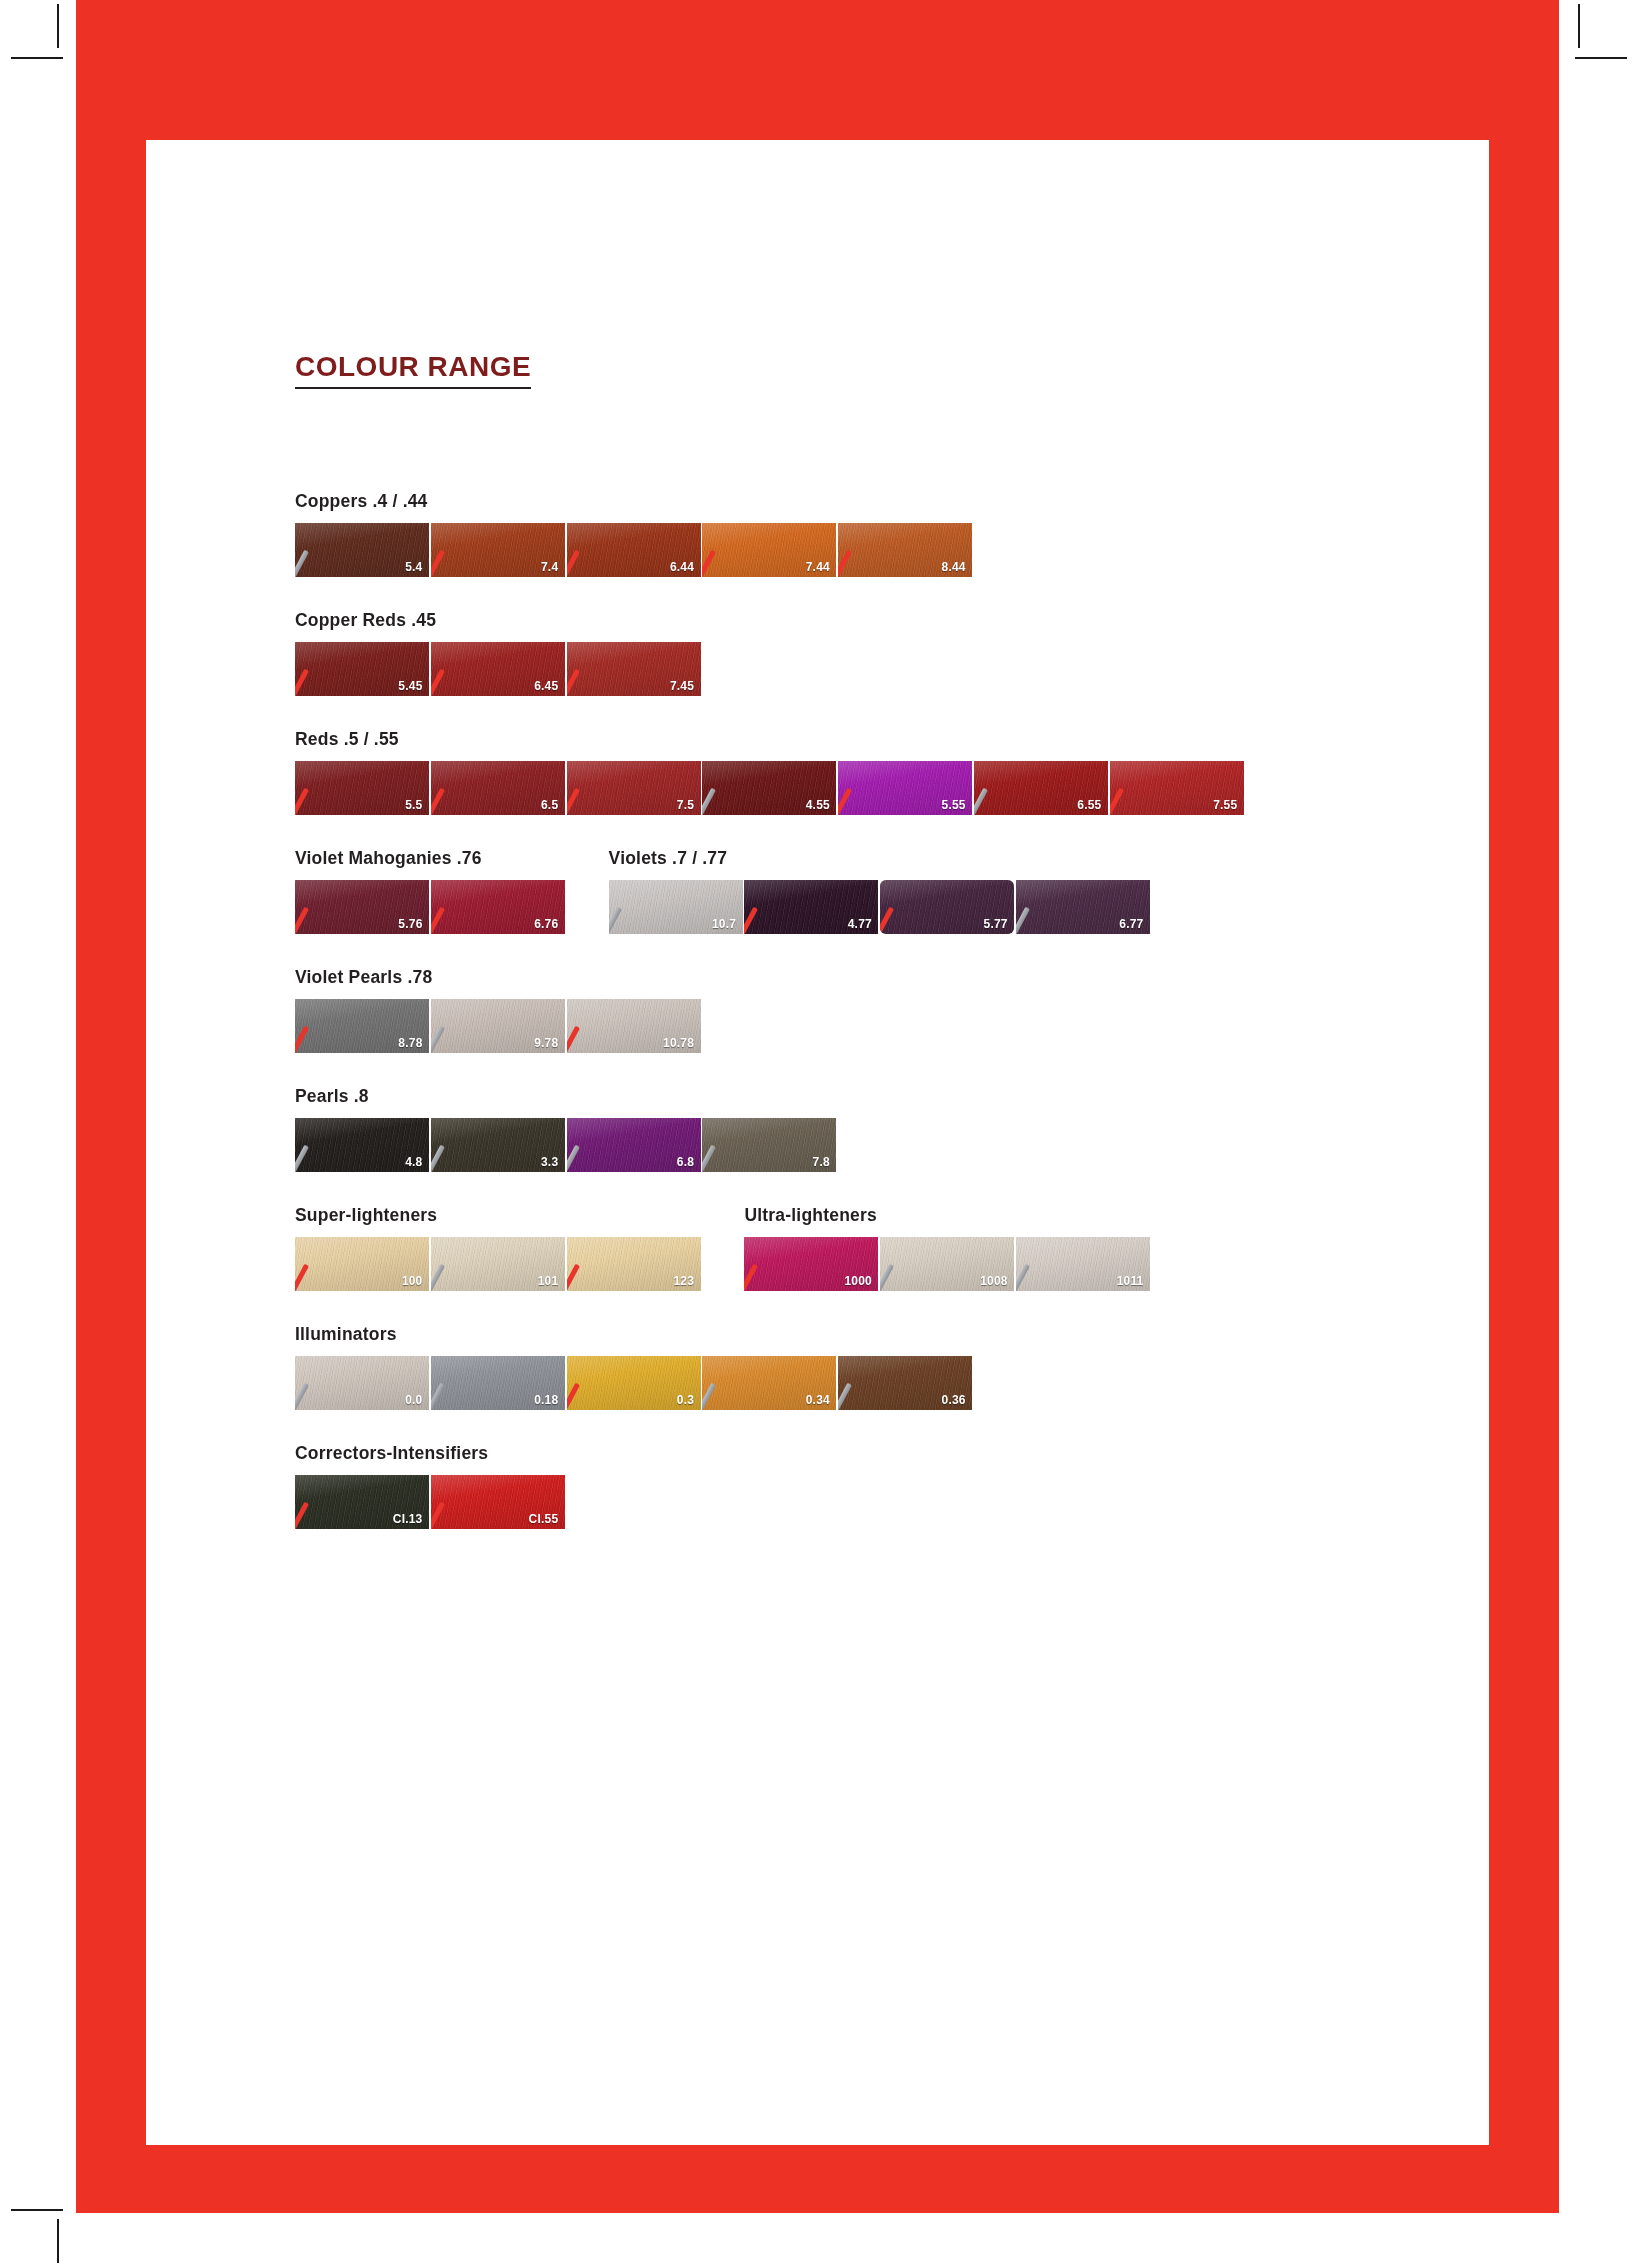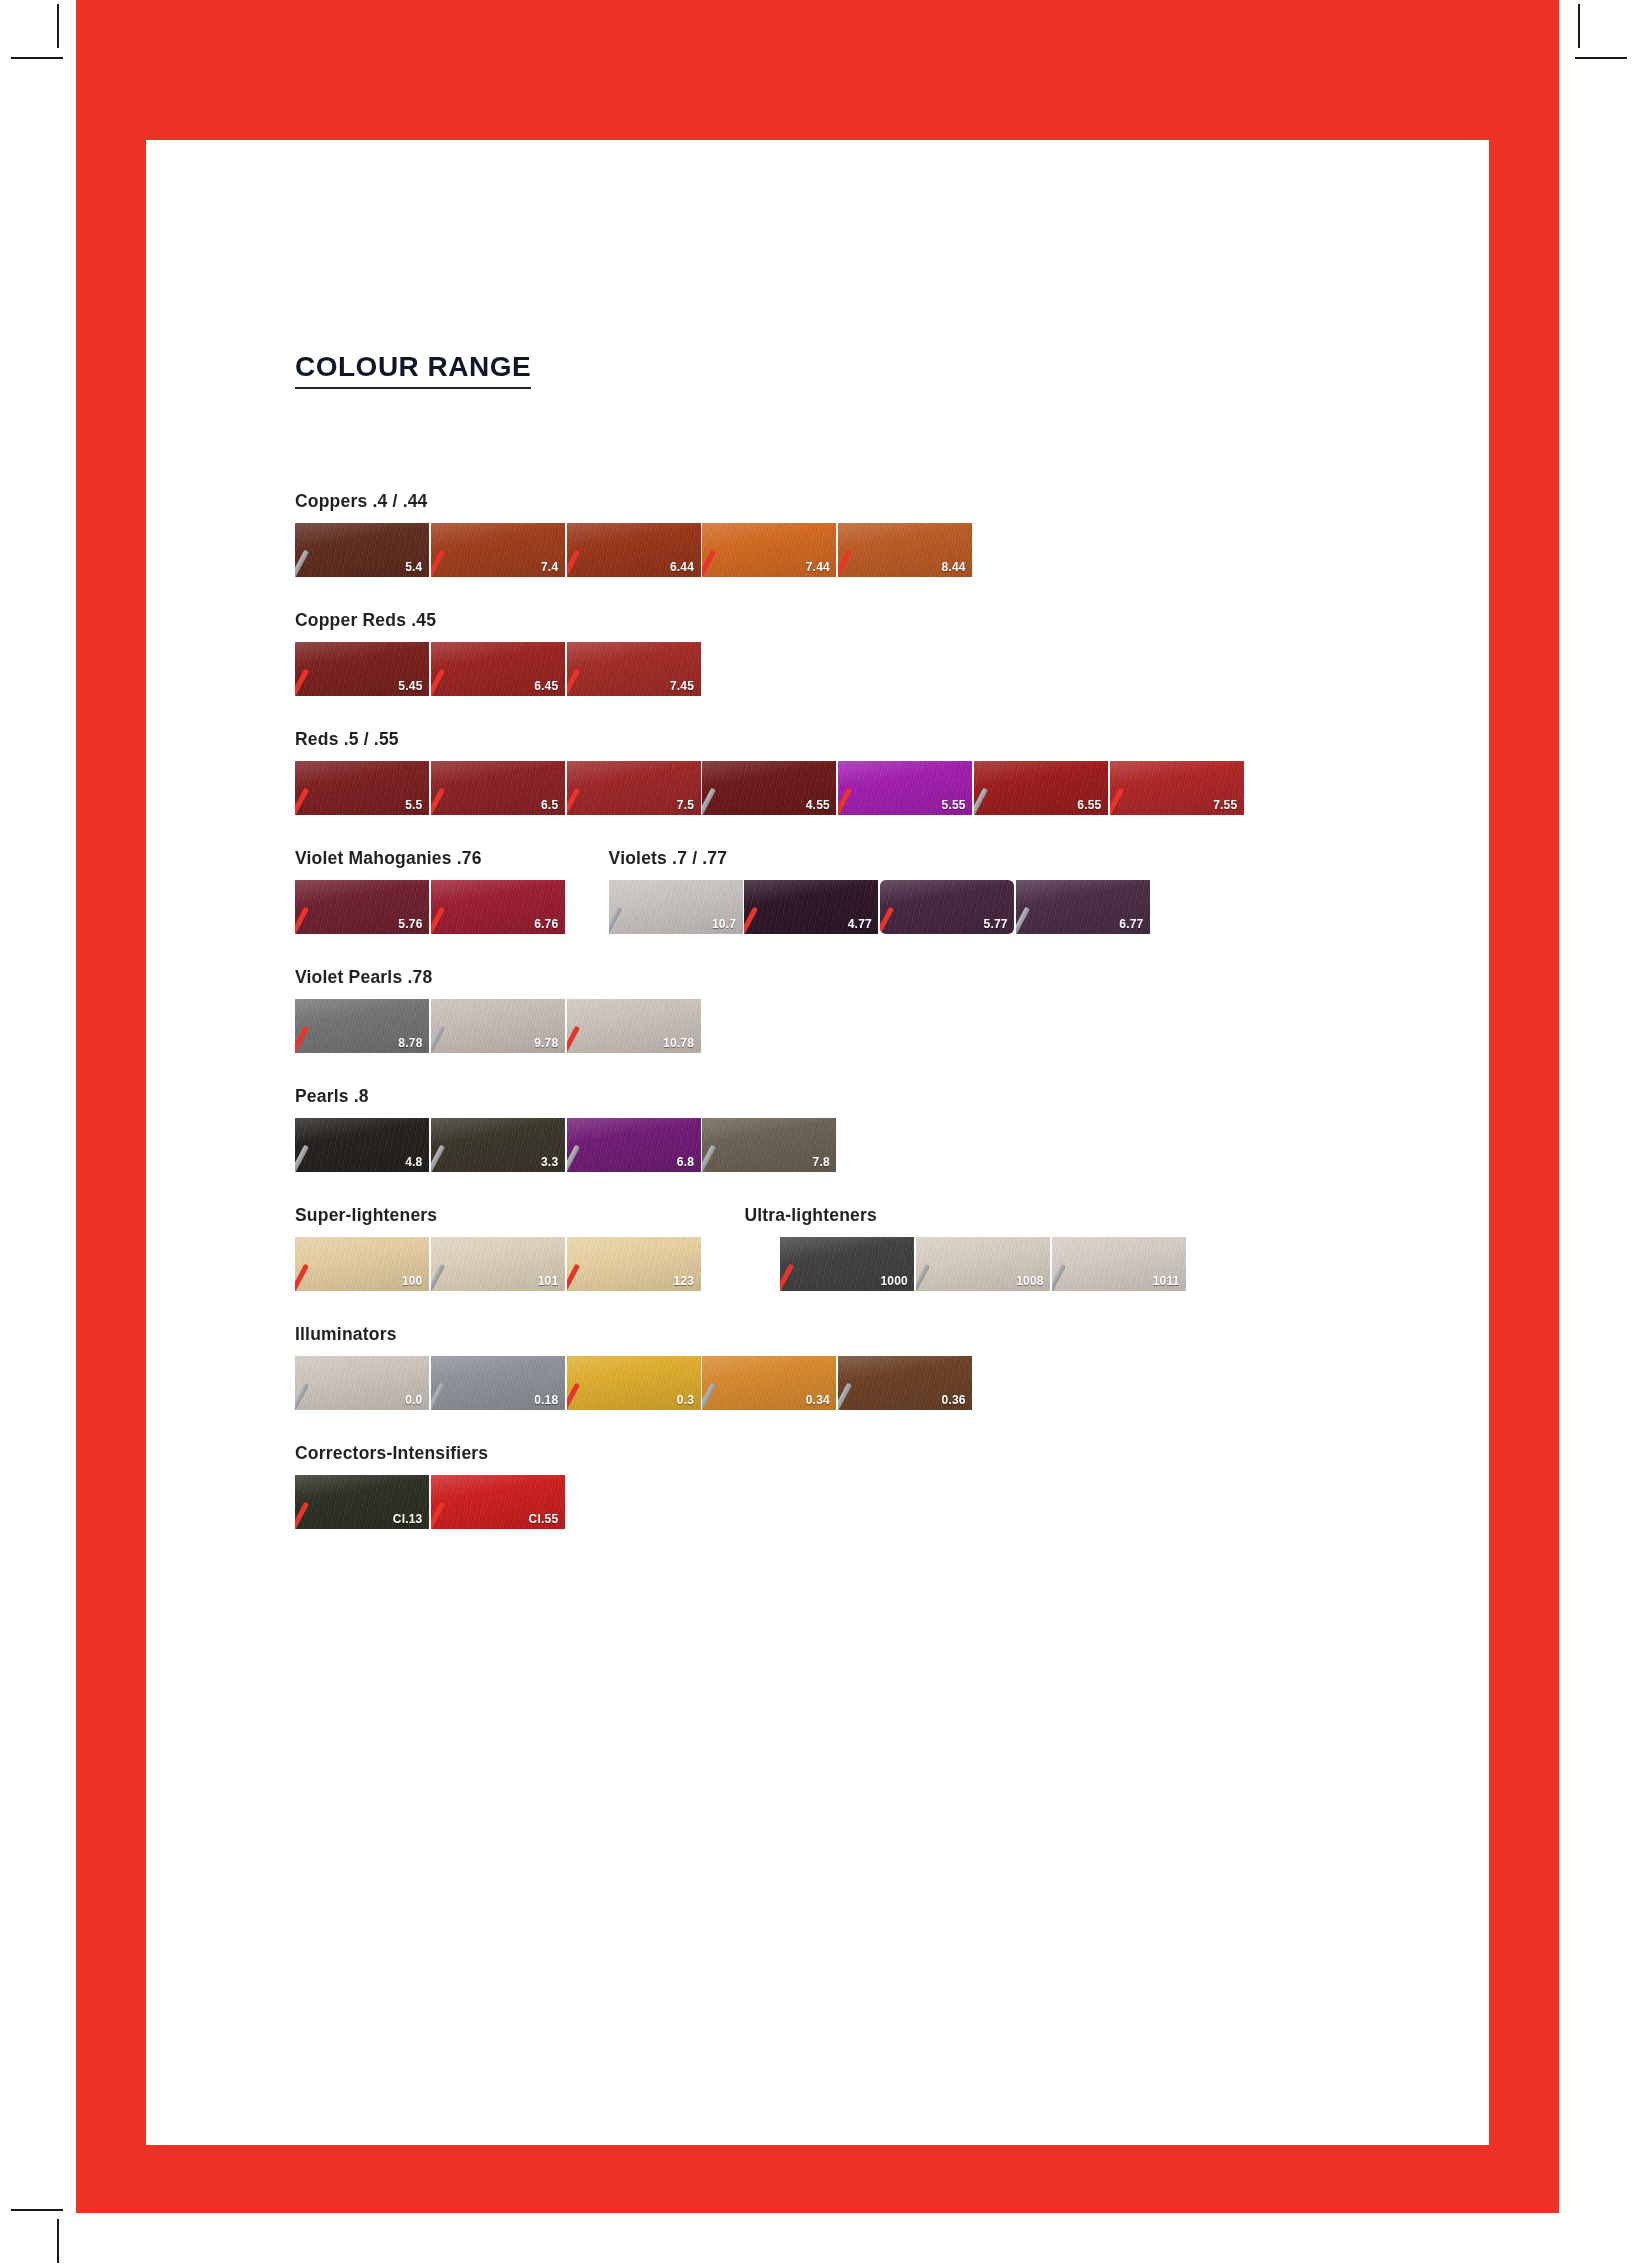--- a/index.html
+++ b/index.html
@@ -41,21 +41,21 @@
   .content {
     position: absolute;
     left: 295px;
     top: 351px;
     width: 1061px;
   }
   .title {
     font-size: 28px;
     font-weight: bold;
     letter-spacing: 0.5px;
-    color: #0f172a;
+    color: #7f1d1d;
     border-bottom: 2.8px solid #231f20;
     display: inline-block;
     padding-bottom: 3.7px;
     margin: 0 0 0 0;
   }
   .groups {
     margin-top: 102px;
   }
   .row {
     position: relative;
@@ -454,21 +454,21 @@
                   <i class="red"></i>
                 </div>
                 <div class="code">123</div>
               </div>
             </div>
           </div>
           <div class="spacer-col"></div>
           <div class="row col-block">
             <div class="grp-title">Ultra-lighteners</div>
             <div class="swatch-line">
-              <div class="swatch" style="background: #404040; margin-left: 36px;">
+              <div class="swatch" style="background: #be185d;">
                 <div class="strands"></div>
                 <div class="sheen"></div>
                 <div class="marker">
                   <i class="red"></i>
                 </div>
                 <div class="code">1000</div>
               </div>
               <div class="swatch" style="background: rgb(216, 207, 194);">
                 <div class="strands"></div>
                 <div class="sheen"></div>

